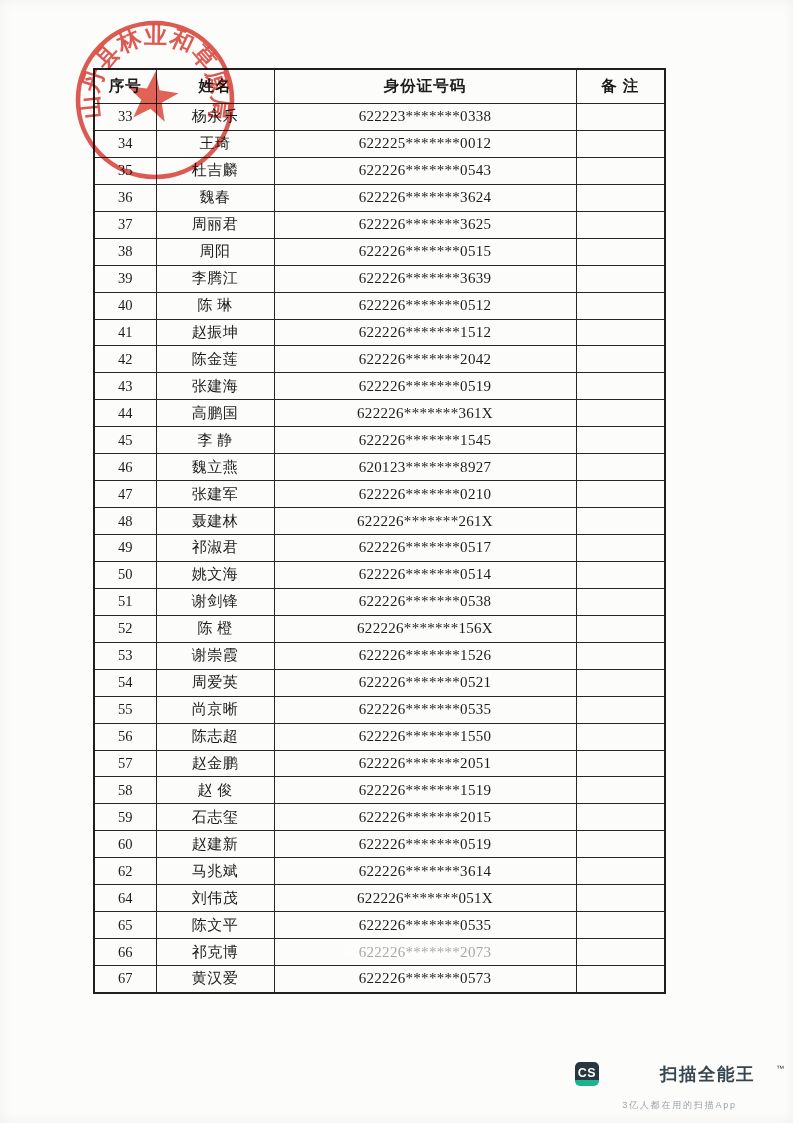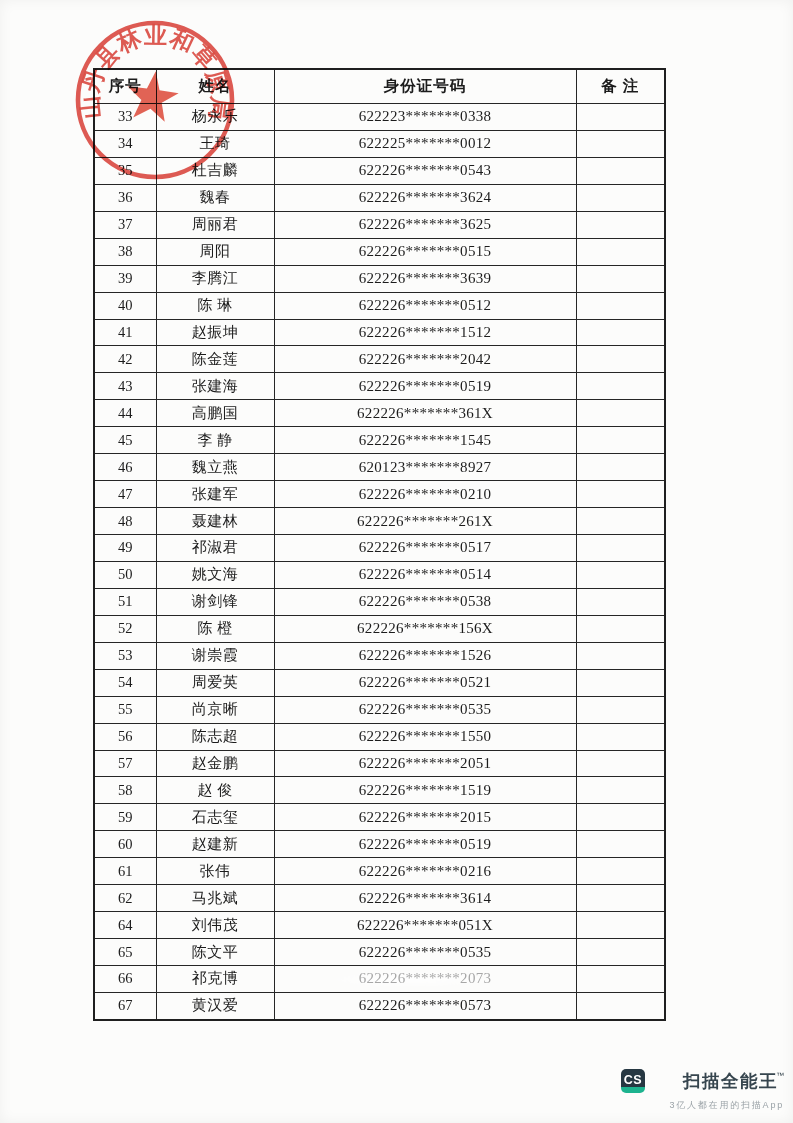--- a/index.html
+++ b/index.html
@@ -35,34 +35,34 @@
   
   .stamp{
     position:absolute;left:62px;top:10px;width:186px;height:186px;
     mix-blend-mode:multiply;opacity:.88;pointer-events:none;
   }
   
   .watermark{
     position:absolute;right:9px;bottom:11px;text-align:center;
     font-family:"Liberation Sans","DejaVu Sans",sans-serif;
   }
-  .wm-top{display:flex;align-items:center;justify-content:space-between;gap:2px;}
+  .wm-top{display:flex;align-items:center;justify-content:space-between;gap:25px;}
   .wm-badge{
     display:inline-flex;align-items:center;justify-content:center;
     width:24px;height:24px;border-radius:5px;
     background:linear-gradient(180deg,#263742 0%,#263742 76%,#1db38f 76%,#1db38f 100%);
     color:#ffffff;font-size:12.5px;font-weight:bold;letter-spacing:.5px;
     padding-bottom:3px;box-sizing:border-box;
   }
   .wm-title{
     font-size:17.5px;font-weight:bold;color:#36454e;letter-spacing:1.5px;margin-left:36px;
   }
   .wm-tm{font-size:8px;color:#36454e;vertical-align:top;position:relative;top:-6px;margin-left:-4px;}
   .wm-sub{
-    margin-top:6px;font-size:9px;color:#9aa2a7;letter-spacing:1.8px;text-align:right;
+    margin-top:13px;font-size:9px;color:#9aa2a7;letter-spacing:1.8px;
   }
 </style>
 </head>
 <body>
 
 <div class="page">
 
   <table class="roster">
     <colgroup>
         <col class="c1">
@@ -241,26 +241,20 @@
       <td class="c-id">622226*******2015</td>
       <td class="c-note"></td>
     </tr>
         <tr>
       <td class="c-no">60</td>
       <td class="c-name">赵建新</td>
       <td class="c-id">622226*******0519</td>
       <td class="c-note"></td>
     </tr>
         <tr>
-      <td class="c-no">61</td>
-      <td class="c-name">张伟</td>
-      <td class="c-id">622226*******0216</td>
-      <td class="c-note"></td>
-    </tr>
-        <tr>
       <td class="c-no">62</td>
       <td class="c-name">马兆斌</td>
       <td class="c-id">622226*******3614</td>
       <td class="c-note"></td>
     </tr>
         <tr>
       <td class="c-no">64</td>
       <td class="c-name">刘伟茂</td>
       <td class="c-id">622226*******051X</td>
       <td class="c-note"></td>

